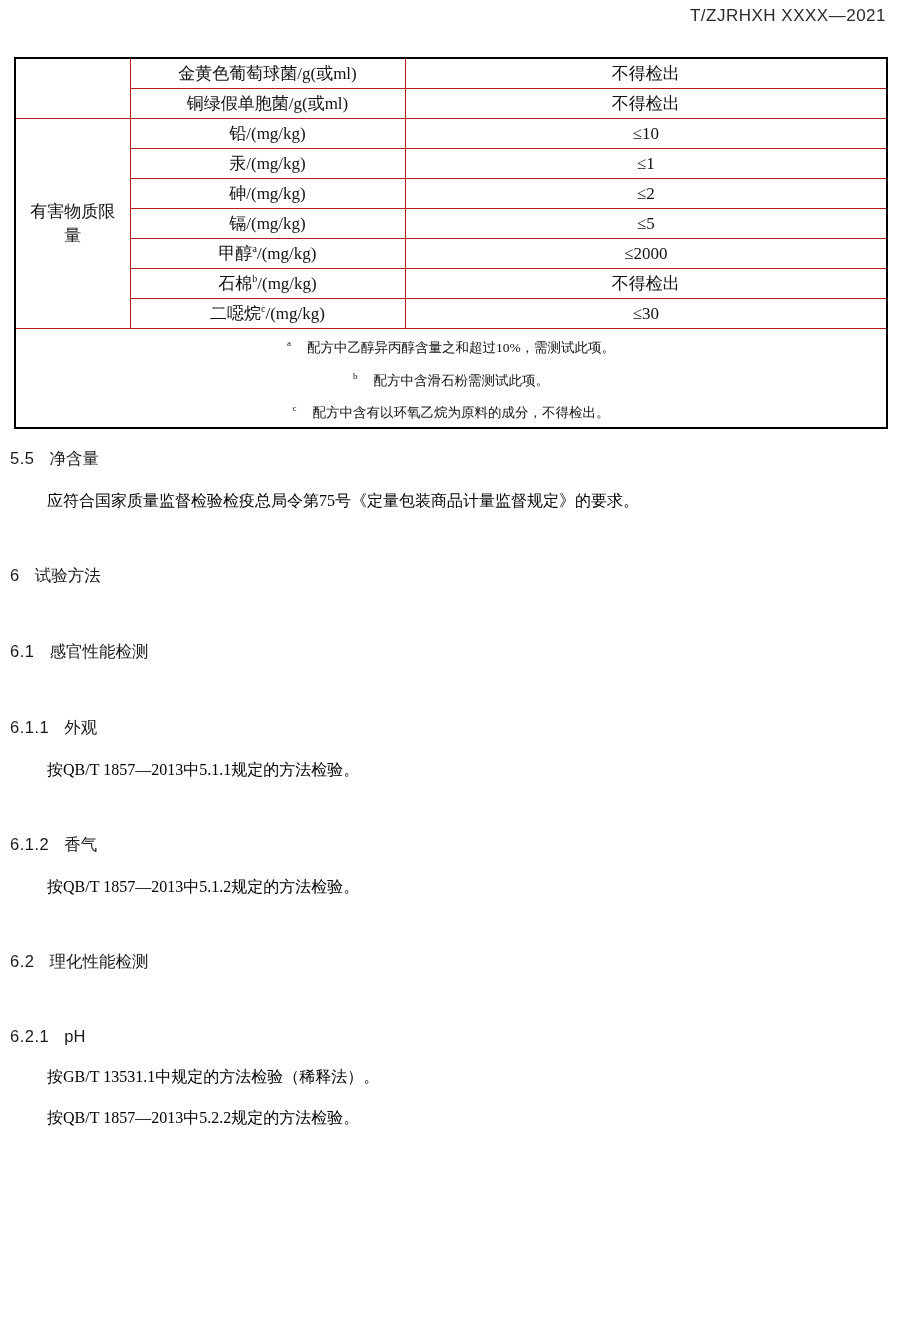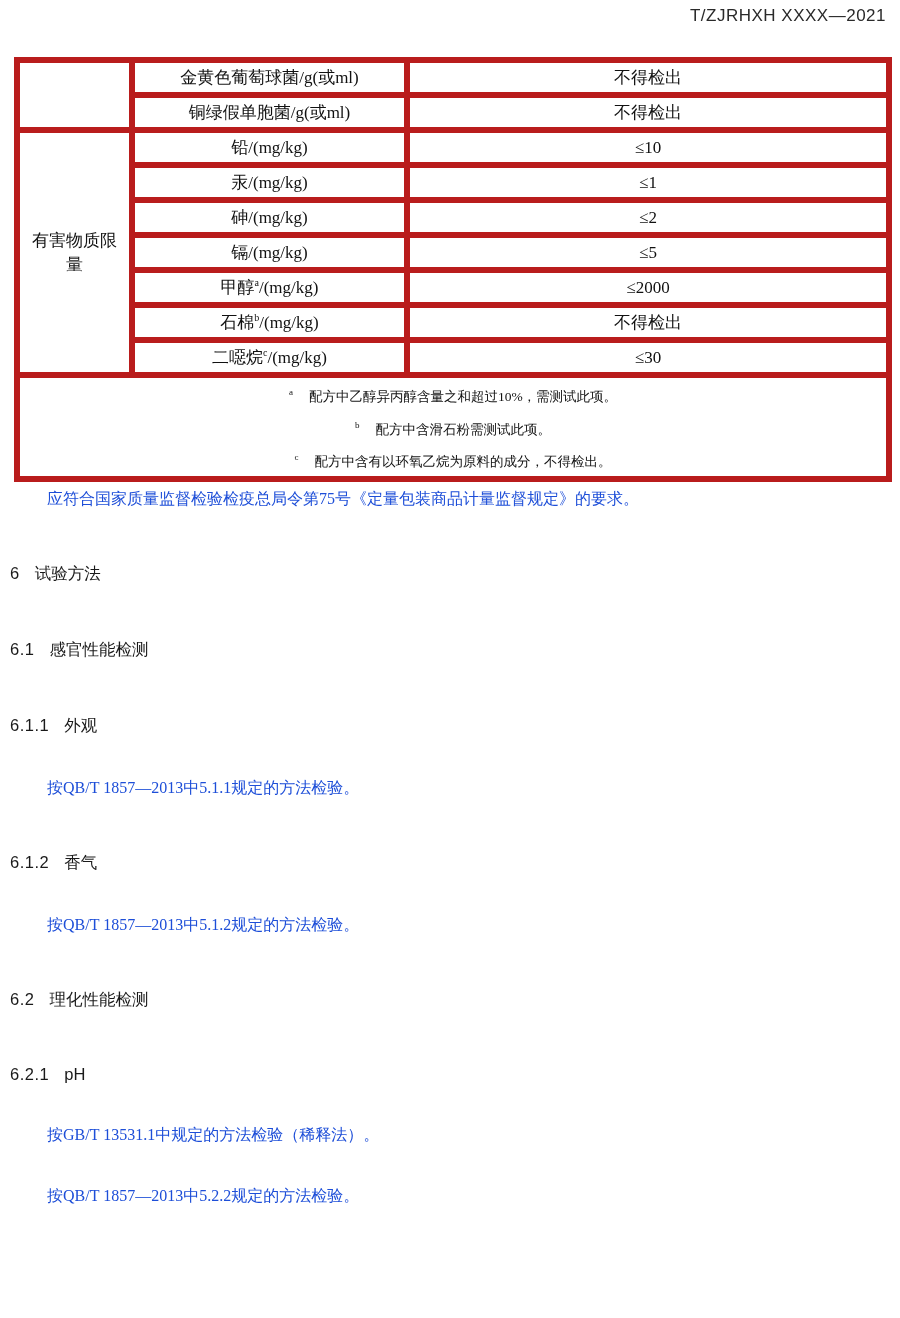--- a/index.html
+++ b/index.html
@@ -19,21 +19,21 @@
   }
   
   table.limits{
     position:absolute;top:57px;left:14px;
     width:872px;
     border-collapse:collapse;
     table-layout:fixed;
     border:2px solid #000;
   }
   table.limits td{
-    border:6px solid #b91c1c;
+    border:1px solid #b91c1c;
     text-align:center;
     vertical-align:middle;
     font-size:17px;
     height:29px;
     padding:0;
     color:#111;
   }
   td.group-cell{font-size:17px;}
   .group-label{width:92px;margin:0 auto;line-height:24px;}
   td.item-cell sup{font-size:10px;line-height:0;vertical-align:super;}
@@ -50,23 +50,23 @@
   .sections{position:absolute;top:448px;left:10px;right:14px;}
   .block{display:block;}
   .block-heading{
     margin-top:54px;
     font-family:"Liberation Sans","DejaVu Sans",sans-serif;
     font-size:16.5px;color:#1a1a1a;
   }
   .block-heading:first-child{margin-top:0;}
   .h-num{display:inline-block;margin-right:15px;letter-spacing:0.5px;}
   .block-paragraph{
-    margin-top:40px;
+    margin-top:20px;
     padding-left:37px;
-    font-size:16px;line-height:21px;color:#1d4ed8;
+    font-size:16px;line-height:21px;color:#000000;
     font-family:"Liberation Serif","DejaVu Serif",serif;
   }
   
   .page-number{
     position:absolute;top:1270px;right:50px;
     font-size:15px;color:#111;
     font-family:"Liberation Serif","DejaVu Serif",serif;
   }
 </style>
 </head>
@@ -131,20 +131,21 @@
           <td colspan="3" class="footnotes-cell">
             <div class="fn"><sup>a</sup><span>配方中乙醇异丙醇含量之和超过10%，需测试此项。</span></div>
             <div class="fn"><sup>b</sup><span>配方中含滑石粉需测试此项。</span></div>
             <div class="fn"><sup>c</sup><span>配方中含有以环氧乙烷为原料的成分，不得检出。</span></div>
           </td>
         </tr>
       </tbody>
   </table>
 
   <div class="sections" id="sections">
+      <div class="block block-heading"><span class="h-num">5.5</span><span class="h-label">净含量</span></div>
       <div class="block block-paragraph">应符合国家质量监督检验检疫总局令第75号《定量包装商品计量监督规定》的要求。</div>
       <div class="block block-heading"><span class="h-num">6</span><span class="h-label">试验方法</span></div>
       <div class="block block-heading"><span class="h-num">6.1</span><span class="h-label">感官性能检测</span></div>
       <div class="block block-heading"><span class="h-num">6.1.1</span><span class="h-label">外观</span></div>
       <div class="block block-paragraph">按QB/T 1857—2013中5.1.1规定的方法检验。</div>
       <div class="block block-heading"><span class="h-num">6.1.2</span><span class="h-label">香气</span></div>
       <div class="block block-paragraph">按QB/T 1857—2013中5.1.2规定的方法检验。</div>
       <div class="block block-heading"><span class="h-num">6.2</span><span class="h-label">理化性能检测</span></div>
       <div class="block block-heading"><span class="h-num">6.2.1</span><span class="h-label">pH</span></div>
       <div class="block block-paragraph">按GB/T 13531.1中规定的方法检验（稀释法）。</div>

